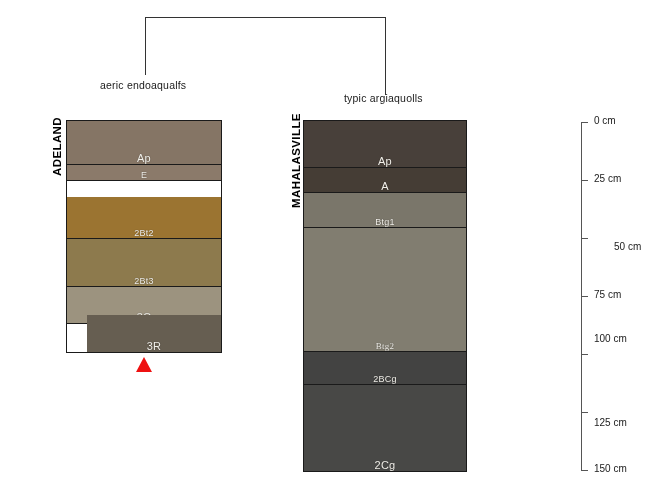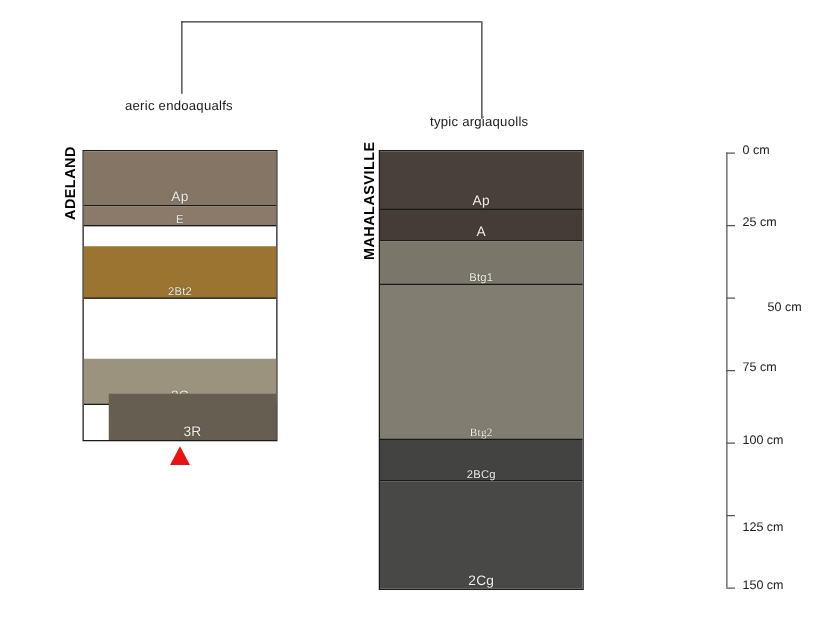--- a/index.html
+++ b/index.html
@@ -129,20 +129,23 @@
   <div class="profile" id="profile-0" style="left:66px; top:120px; width:156px; height:233px;">
       <div class="horizon" style="top: 0px; height: 43.89px; background: rgb(133, 117, 101);">
         <span class="horizon-label big">Ap</span>
       </div>
       <div class="horizon" style="top: 43.89px; height: 16.17px; background: rgb(139, 122, 106);">
         <span class="horizon-label">E</span>
       </div>
       <div class="horizon" style="top: 76.23px; height: 41.58px; background: rgb(155, 116, 49);">
         <span class="horizon-label">2Bt2</span>
       </div>
+      <div class="horizon" style="top: 117.81px; height: 48.51px; background: rgb(141, 122, 77);">
+        <span class="horizon-label">2Bt3</span>
+      </div>
       <div class="horizon" style="top: 166.32px; height: 37px; background: rgb(156, 147, 127);">
         <span class="horizon-label big">3C</span>
       </div>
       <div class="horizon" style="top: 194.04px; height: 36.96px; background: rgb(102, 94, 81); border-bottom: none; margin-left: 20px;">
         <span class="horizon-label big">3R</span>
       </div>
     </div>
 
   <div class="marker-triangle" style="left:136px; top:357px; border-bottom:15px solid #ee1111;"></div>
 
@@ -171,20 +174,20 @@
   <div id="depth-scale">
       <div class="scale-tick" style="left: 581px; top: 122px;"></div>
       <div class="scale-label" style="left: 594px; top: 115px;">0 cm</div>
       <div class="scale-tick" style="left: 581px; top: 180px;"></div>
       <div class="scale-label" style="left: 594px; top: 173px;">25 cm</div>
       <div class="scale-tick" style="left: 581px; top: 238px;"></div>
       <div class="scale-label" style="left: 614px; top: 231px; margin-top: 10px;">50 cm</div>
       <div class="scale-tick" style="left: 581px; top: 296px;"></div>
       <div class="scale-label" style="left: 594px; top: 289px;">75 cm</div>
       <div class="scale-tick" style="left: 581px; top: 354px;"></div>
-      <div class="scale-label" style="left: 594px; top: 347px;">100 cm</div>
+      <div class="scale-label" style="left: 594px; top: 333px;">100 cm</div>
       <div class="scale-tick" style="left: 581px; top: 412px;"></div>
       <div class="scale-label" style="left: 594px; top: 405px; margin-top: 12px;">125 cm</div>
       <div class="scale-tick" style="left: 581px; top: 470px;"></div>
       <div class="scale-label" style="left: 594px; top: 463px;">150 cm</div>
     </div>
 
 </div>
 
 </body></html>

